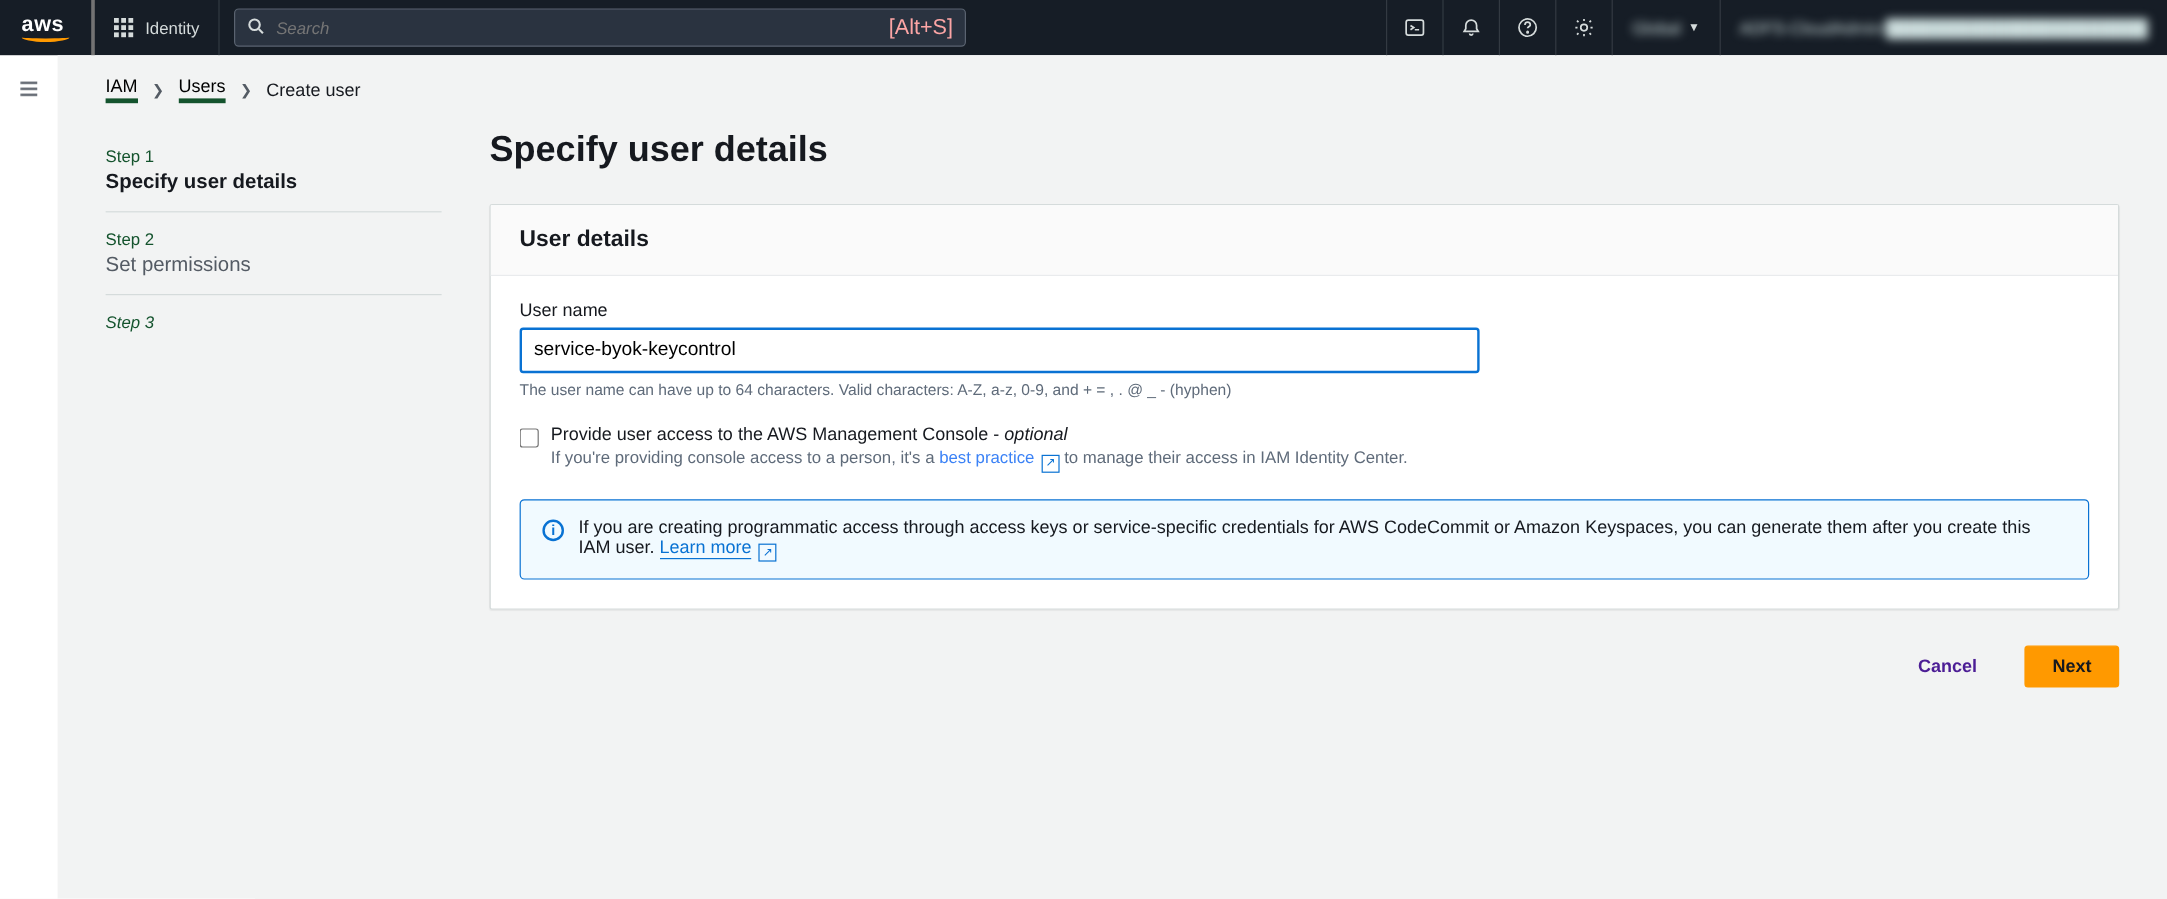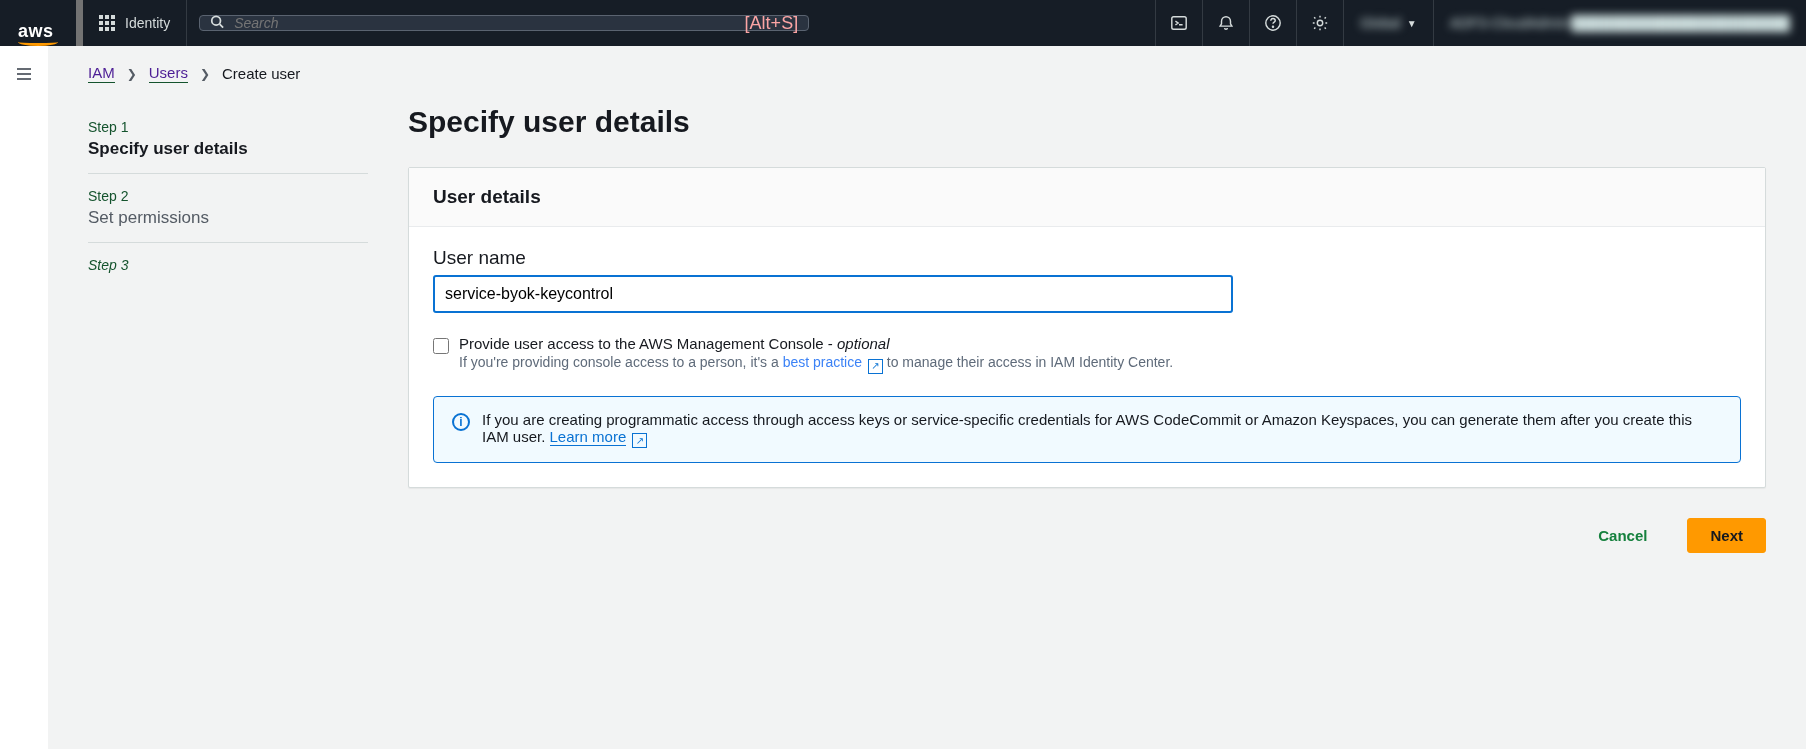--- a/index.html
+++ b/index.html
@@ -16,24 +16,24 @@
     background: #161d26;
     display: flex;
     align-items: center;
     color: #d5dbdb;
     font-size: 14px;
     padding: 0 0 0 0;
     gap: 0;
   }
   .topnav .logo-wrap {
     display: flex;
-    align-items: flex-end;
+    align-items: center;
     padding: 0 18px 0 18px;
     height: 100%;
-    border-right: 7px solid #737373;
+    border-right: 3px solid #737373;
   }
   .aws-logo {
     font-weight: 700;
     font-size: 18px;
     color: #ffffff;
     letter-spacing: 0.5px;
     position: relative;
     display: inline-block;
     line-height: 1;
   }
@@ -62,21 +62,21 @@
     grid-template-rows: repeat(3, 1fr);
     gap: 2px;
   }
   .grid-icon span { background: #d5dbdb; }
   .topnav .search-wrap {
     flex: 0 0 610px;
     margin-left: 12px;
     position: relative;
     display: flex;
     align-items: flex-end;
-    height: 16px;
+    height: 32px;
     background: #2a3340;
     border: 1px solid #5a6370;
     border-radius: 4px;
   }
   .topnav .search-wrap .mag {
     position: absolute;
     left: 10px;
     top: 50%;
     transform: translateY(-50%);
     color: #d5dbdb;
@@ -155,23 +155,23 @@
   }
   .breadcrumb {
     display: flex;
     align-items: center;
     gap: 12px;
     color: #16191f;
     font-size: 15px;
     margin-bottom: 22px;
   }
   .breadcrumb a {
-    color: #4c1d95;
+    color: #000000;
     text-decoration: none;
-    border-bottom: 1px solid #14532d;
+    border-bottom: 4px solid #14532d;
     padding-bottom: 1px;
   }
   .breadcrumb .sep {
     color: #545b64;
     font-size: 12px;
   }
   .breadcrumb .current { color: #16191f; }
   .columns {
     display: flex;
     gap: 40px;
@@ -221,21 +221,21 @@
     background: #fafafa;
   }
   .panel .panel-header h2 {
     font-size: 19px;
     font-weight: 700;
   }
   .panel .panel-body {
     padding: 20px 24px 24px 24px;
   }
   .field-label {
-    font-size: 19px;
+    font-size: 15px;
     color: #16191f;
     margin-bottom: 6px;
     display: block;
   }
   .text-input {
     width: 800px;
     max-width: 100%;
     padding: 8px 10px;
     font-size: 16px;
     border: 2px solid #0972d3;
@@ -325,21 +325,21 @@
   .btn {
     padding: 8px 22px;
     font-size: 15px;
     border-radius: 3px;
     cursor: pointer;
     font-weight: 700;
   }
   .btn-link {
     background: transparent;
     border: none;
-    color: #15803d;
+    color: #4c1d95;
     text-align: center;
   }
   .btn-primary {
     background: #ff9900;
     border: 1px solid #ff9900;
     color: #16191f;
   }
 </style>
 </head>
 <body>
@@ -448,20 +448,21 @@
     <div class="main">
       <h1>Specify user details</h1>
 
       <div class="panel">
         <div class="panel-header">
           <h2>User details</h2>
         </div>
         <div class="panel-body">
           <label class="field-label">User name</label>
           <input class="text-input" type="text" value="service-byok-keycontrol" style="">
+          <div class="hint">The user name can have up to 64 characters. Valid characters: A-Z, a-z, 0-9, and + = , . @ _ - (hyphen)</div>
 
           <div class="checkbox-row">
             <input type="checkbox" style="">
             <div>
               <div class="cb-text">
                 <span>Provide user access to the AWS Management Console - </span><span class="optional">optional</span>
               </div>
               <div class="cb-sub">
                 <span>If you're providing console access to a person, it's a </span><a href="#"><span>best practice</span></a>
                 <span class="ext-link-icon">↗</span><span> to manage their access in IAM Identity Center.</span>

